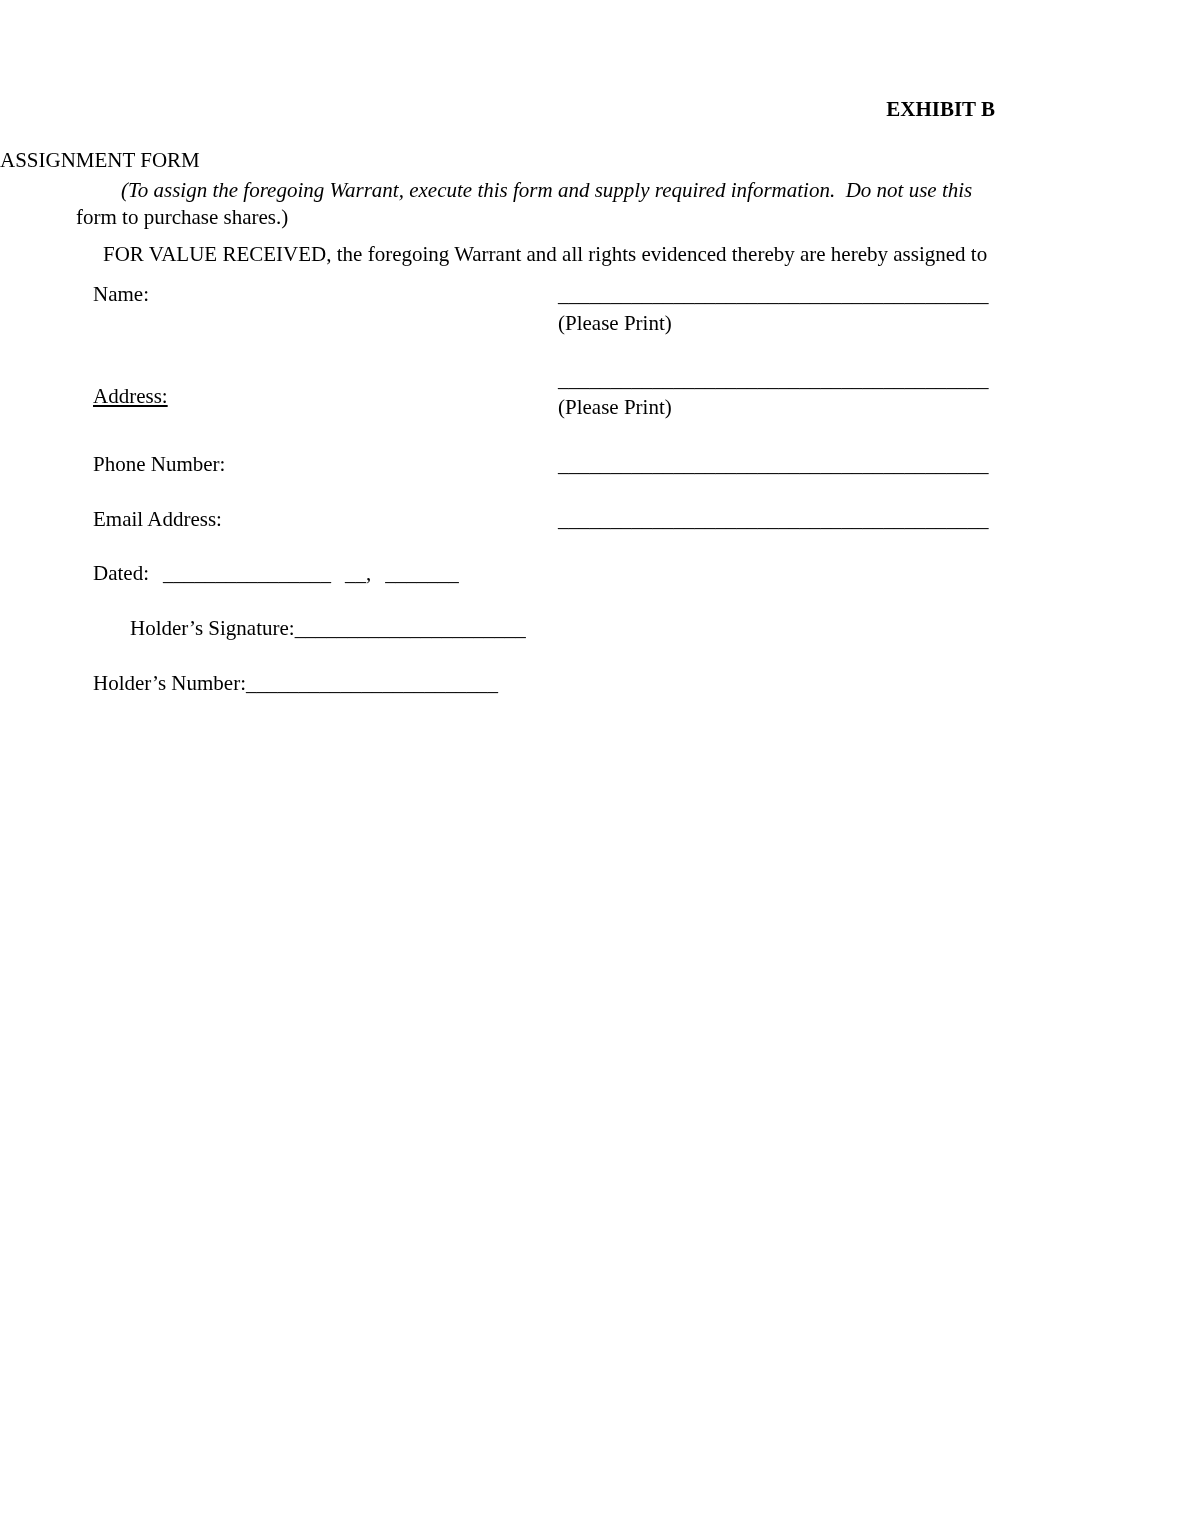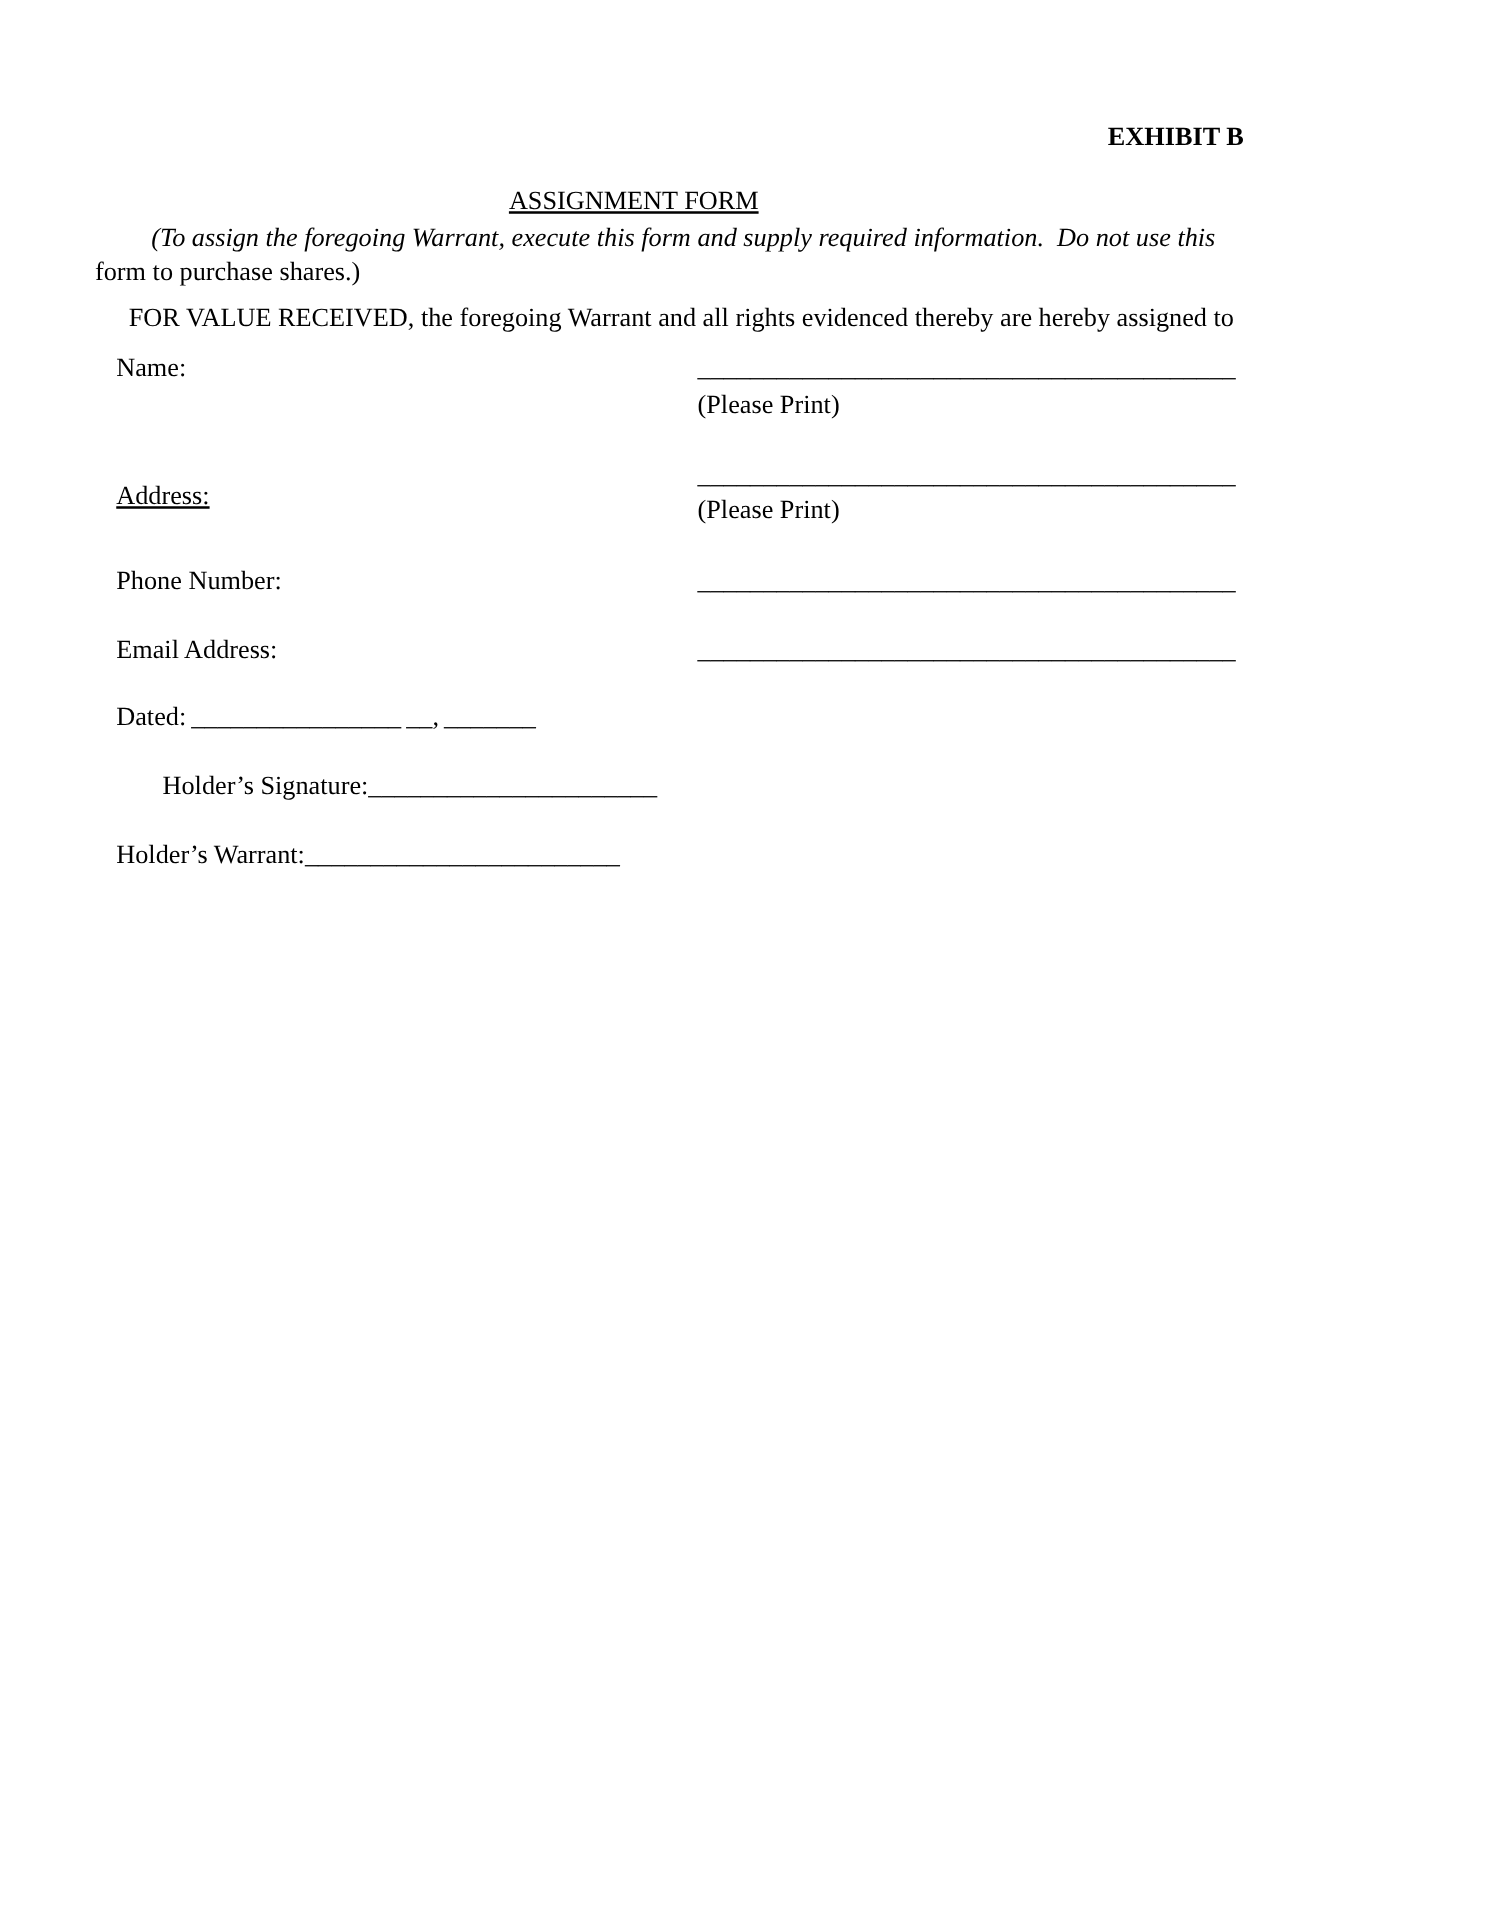--- a/index.html
+++ b/index.html
@@ -3,38 +3,38 @@
 <meta charset="utf-8">
 <style>
   html,body{margin:0;padding:0;}
   body{
     width:1190px;height:1540px;background:#ffffff;position:relative;
     font-family:"Liberation Serif","DejaVu Serif",serif;
     font-size:21px;color:#000;overflow:hidden;
   }
   .abs{position:absolute;line-height:24px;white-space:pre;}
   .exhibit{top:97px;right:195px;font-weight:700;}
-  .title{top:148px;left:0;width:1014px;text-align:center;text-decoration:underline;}
+  .title{top:148px;left:0;width:1014px;text-align:left;}
   .instr1{top:178px;left:85px;font-style:italic;margin-left:36px;}
   .instr2{top:205px;left:76px;}
   .forvalue{top:242px;left:103px;}
   .name-label{top:282px;left:93px;font-family:Liberation Serif, serif;}
   .name-line{top:282px;left:558px;}
   .pp1{top:311px;left:558px;}
   .addr-label{top:384px;left:93px;text-decoration:underline;}
   .addr-line{top:367px;left:558px;}
   .pp2{top:395px;left:558px;}
   .phone-label{top:452px;left:93px;}
   .phone-line{top:452px;left:558px;}
   .email-label{top:507px;left:93px;}
   .email-line{top:507px;left:558px;}
   .dated-row{top:561px;left:93px;}
   .sig-row{top:616px;left:93px;margin-left:37px;}
   .haddr-row{top:671px;left:93px;}
-  .gap{margin-left:4px;}
+  .gap{margin-left:14px;}
 </style>
 </head>
 <body>
 
 <div class="abs exhibit">EXHIBIT B</div>
 
 <div class="abs title">ASSIGNMENT FORM</div>
 
 <div class="abs instr1">(To assign the foregoing Warrant, execute this form and supply required information.  Do not use this</div>
 <div class="abs instr2">form to purchase shares.)</div>
@@ -52,13 +52,13 @@
 <div class="abs phone-label">Phone Number:</div>
 <div class="abs phone-line">_________________________________________</div>
 
 <div class="abs email-label">Email Address:</div>
 <div class="abs email-line">_________________________________________</div>
 
 <div class="abs dated-row"><span>Dated:</span><span class="gap">________________</span><span class="gap">__,</span><span class="gap">_______</span></div>
 
 <div class="abs sig-row"><span>Holder’s Signature:</span><span>______________________</span></div>
 
-<div class="abs haddr-row"><span>Holder’s Warrant:</span><span>________________________</span></div>
+<div class="abs haddr-row"><span>Holder’s Number:</span><span>________________________</span></div>
 
 </body></html>

